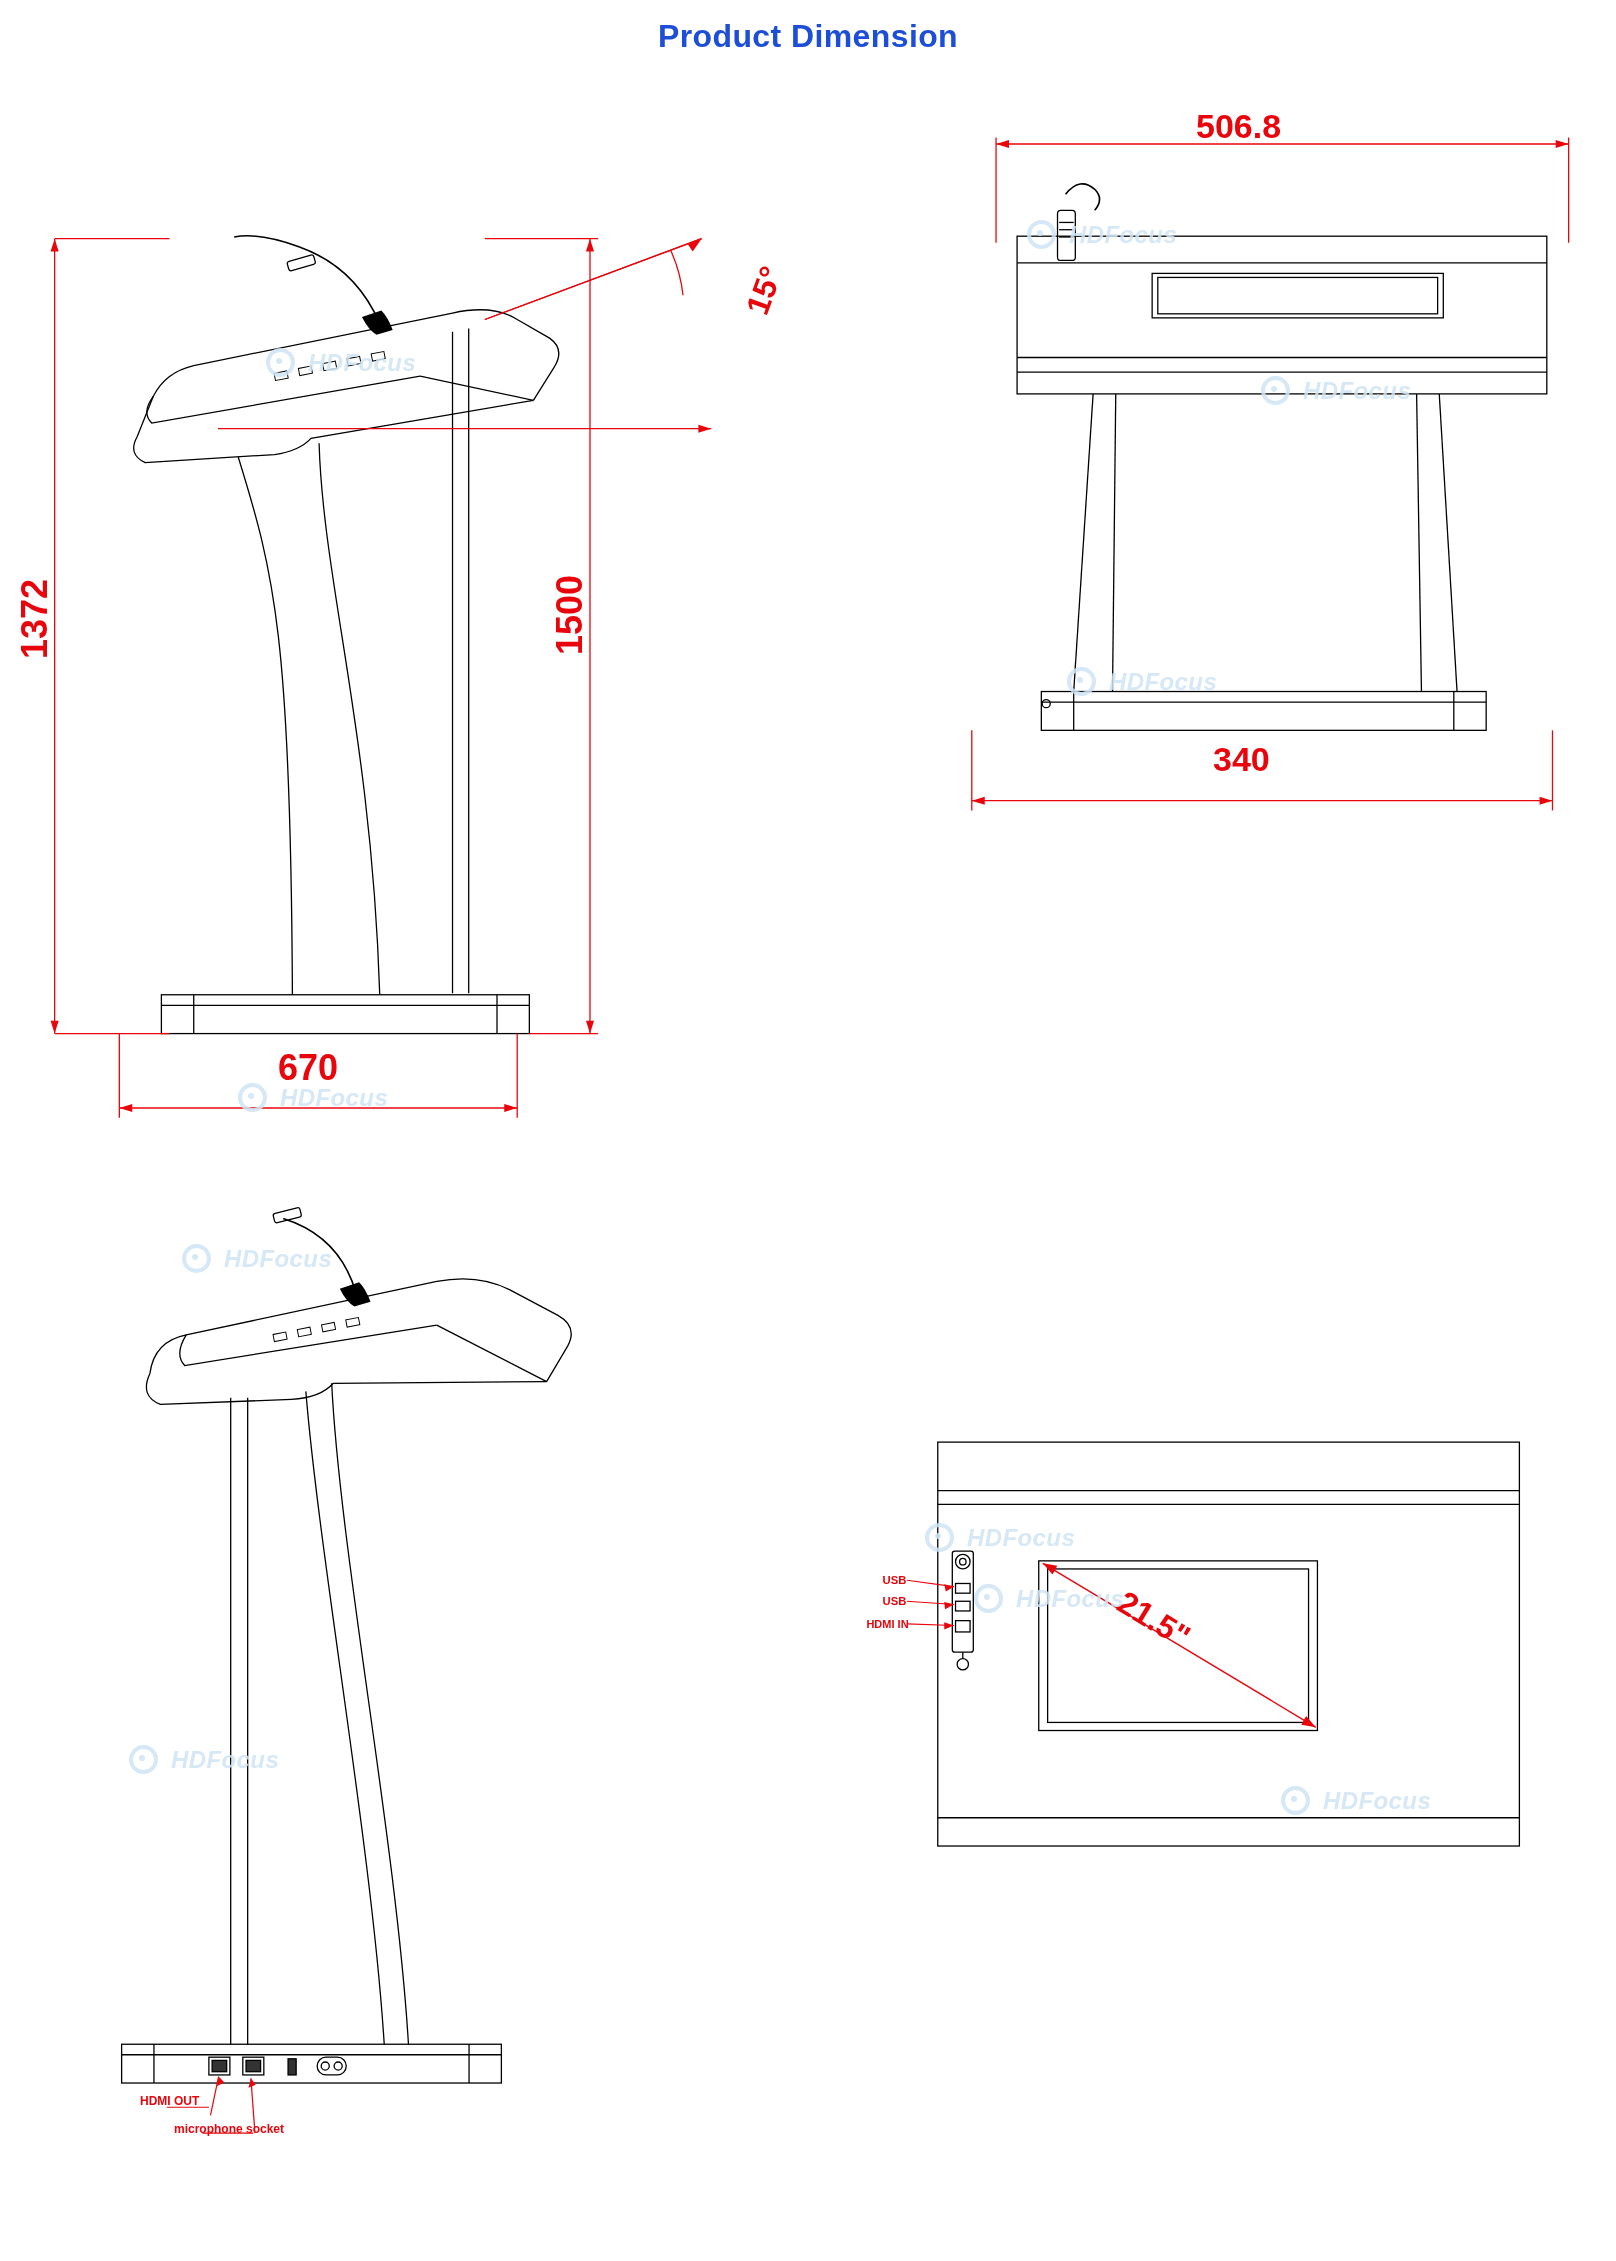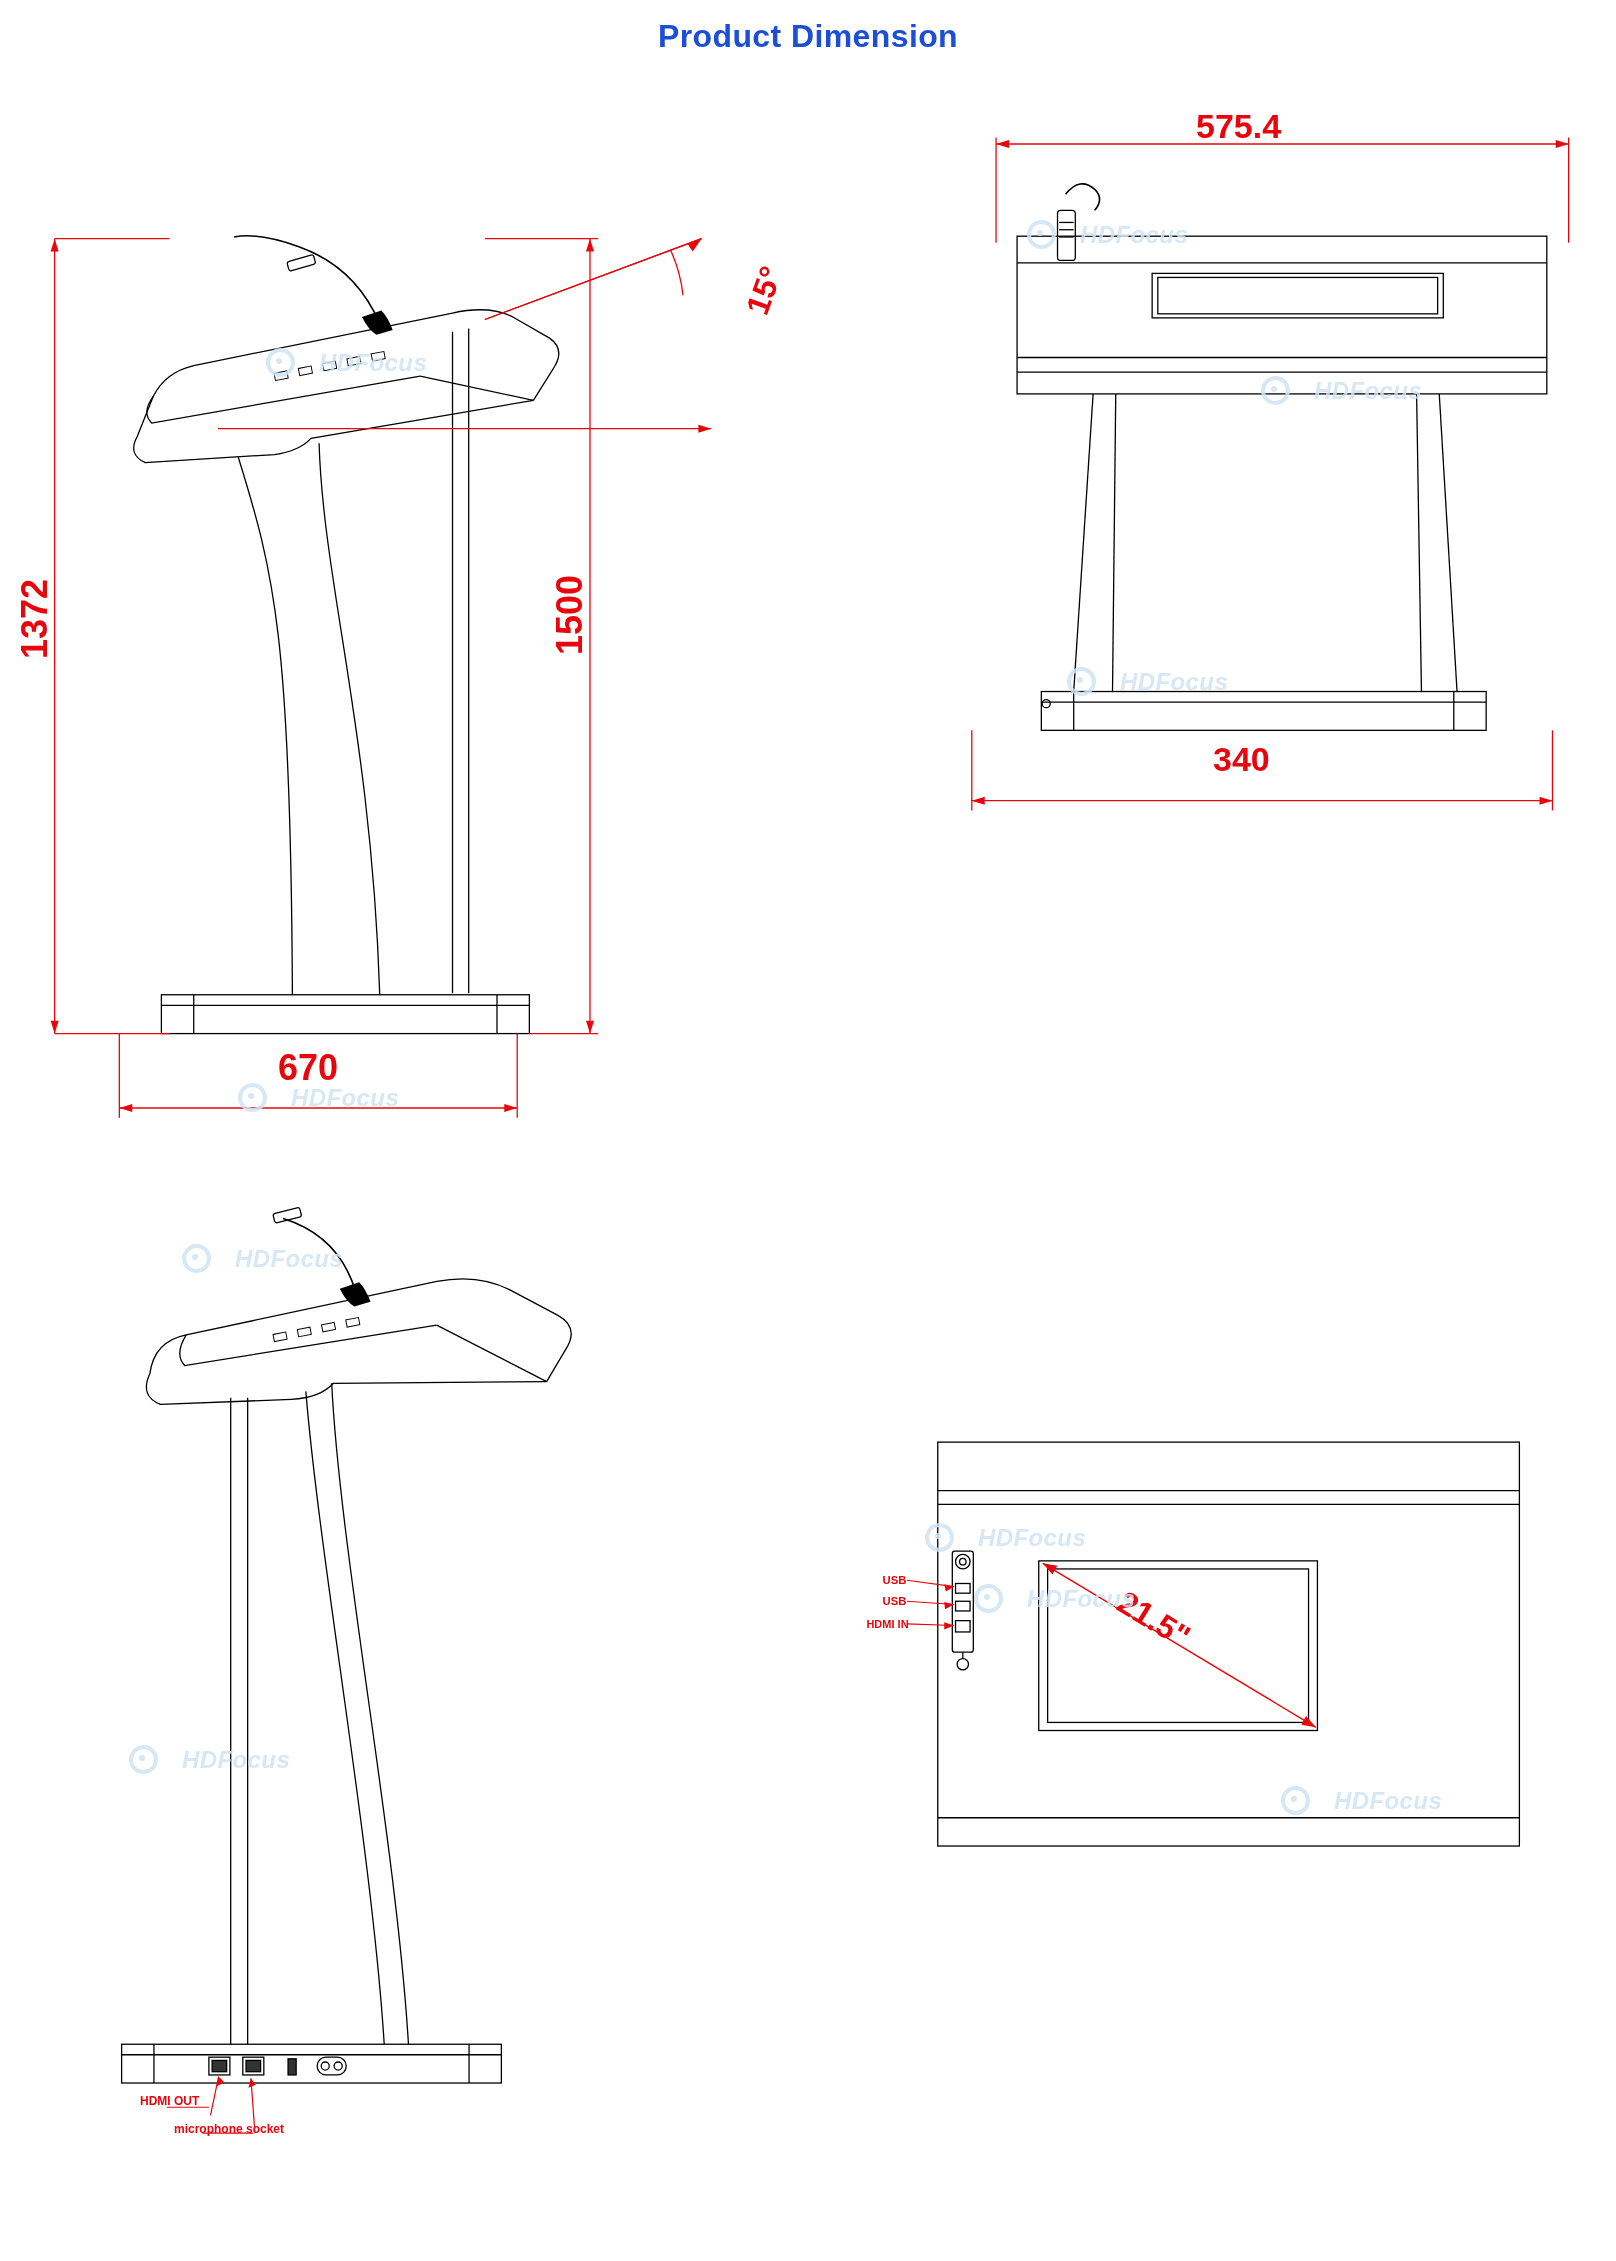--- a/index.html
+++ b/index.html
@@ -29,21 +29,21 @@
   .callout{
     fill:#e8060c;
     font-family:"Liberation Sans", sans-serif;
     font-weight:bold;
   }
   
   .wm{
     position:absolute;
     display:flex;
     align-items:center;
-    gap:24px;
+    gap:13px;
     opacity:0.85;
     pointer-events:none;
     user-select:none;
   }
   .wm .ring{
     width:21px;height:21px;border-radius:50%;
     border:4px solid #cfe4f5;
     position:relative;
   }
   .wm .ring:after{
@@ -196,21 +196,21 @@
 
       <line x1="22" y1="880" x2="740" y2="880"></line>
       <path d="M22 880 l16 -5 v10 z" fill="#e8060c" stroke="none"></path>
       <path d="M740 880 l-16 -5 v10 z" fill="#e8060c" stroke="none"></path>
       <line x1="22" y1="793" x2="22" y2="892"></line>
       <line x1="740" y1="793" x2="740" y2="892"></line>
     </g>
   </svg>
 
   <div style="position:absolute;left:242px;top:18px;">
-    <span class="dimtext" style="font-size:34px;font-weight:bold;color:#e8060c;">575.4</span>
+    <span class="dimtext" style="font-size:34px;font-weight:bold;color:#e8060c;">506.8</span>
   </div>
   <div style="position:absolute;left:259px;top:651px;">
     <span class="dimtext" style="font-size:34px;font-weight:bold;color:#e8060c;">340</span>
   </div>
 
   <div class="wm" style="left:73px;top:131px;">
     <span class="ring"></span>
     <span class="txt">HDFocus</span>
   </div>
   <div class="wm" style="left:307px;top:287px;">

